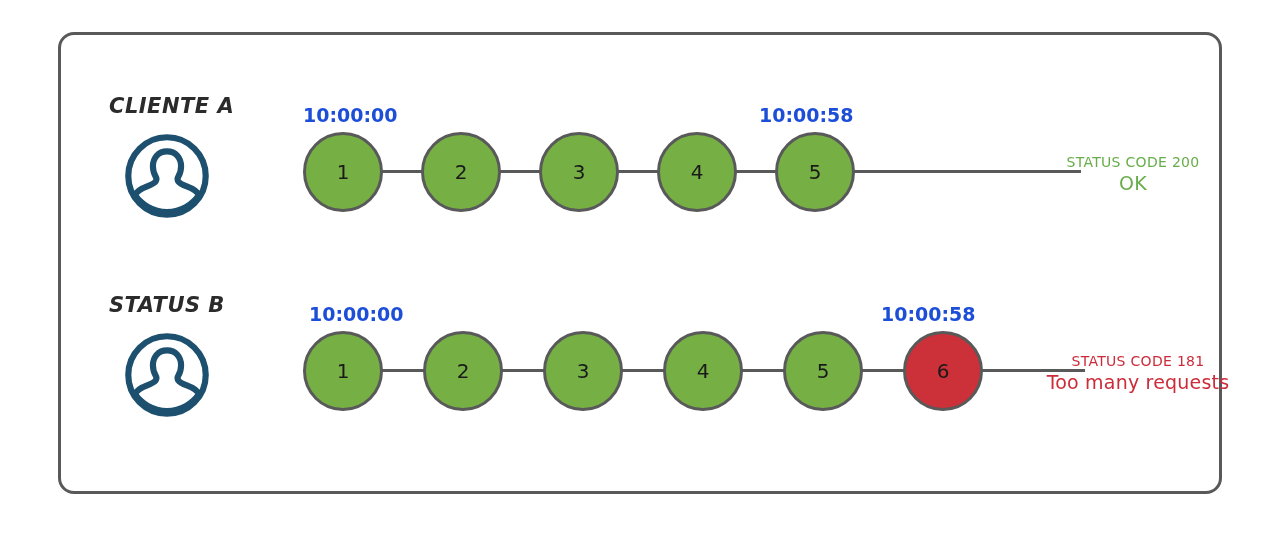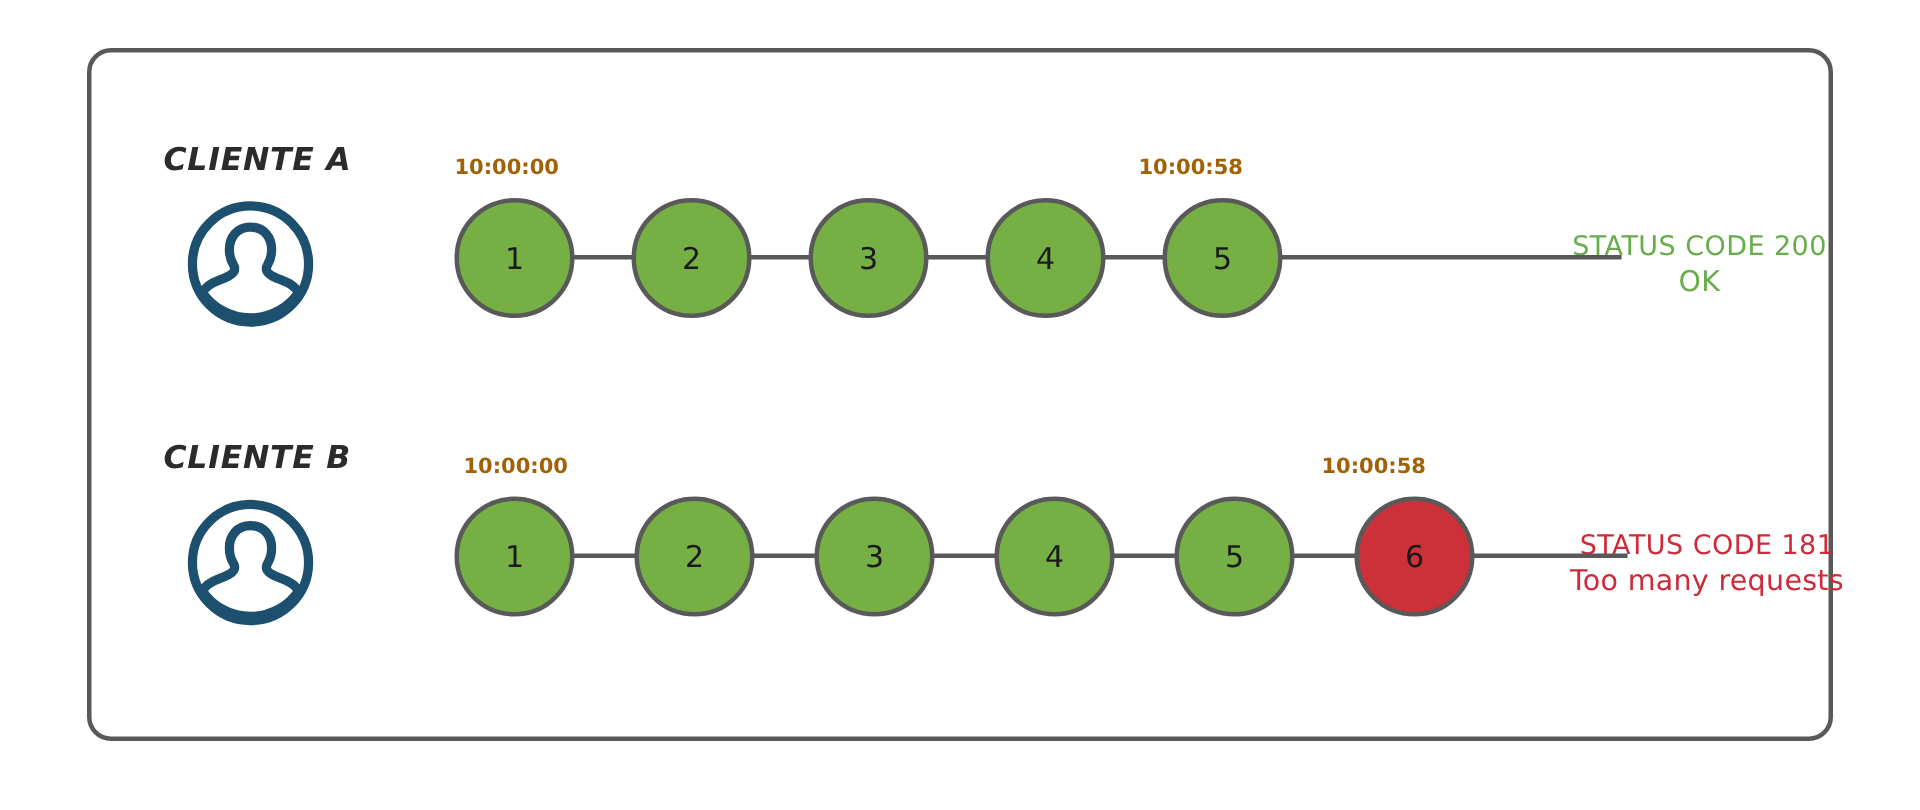--- a/index.html
+++ b/index.html
@@ -63,23 +63,23 @@
     width: 88px;
     height: 88px;
   }
   .avatar svg { display: block; width: 88px; height: 88px; }
 
   
   .timestamp {
     position: absolute;
     top: 18px;
     font-family: "DejaVu Sans", sans-serif;
-    font-size: 14px;
+    font-size: 19px;
     font-weight: 700;
-    color: #a16207;
+    color: #1d4ed8;
     white-space: nowrap;
   }
 
   
   .chain {
     position: absolute;
     top: 46px;
     height: 92px;
   }
   .chain-a { left: 242px; }
@@ -112,21 +112,21 @@
   }
 
   
   .status {
     position: absolute;
     font-family: "DejaVu Sans", sans-serif;
     text-align: center;
     line-height: 1.25;
     white-space: nowrap;
   }
-  .status .line1 { font-size: 18px; font-weight: 400; letter-spacing: 0.3px; }
+  .status .line1 { font-size: 14px; font-weight: 400; letter-spacing: 0.3px; }
   .status .line2 { font-size: 19px; font-weight: 400; letter-spacing: 0.2px; }
   .status.ok     { color: #67ad4a; }
   .status.err    { color: #cc2b39; }
 </style>
 </head>
 <body>
 
 <div id="stage">
   <div class="panel">
 
@@ -172,21 +172,21 @@
 
       <div class="status ok" style="left:962px; top:68px; width:220px;">
         <div class="line1">STATUS CODE 200</div>
         <div class="line2">OK</div>
       </div>
 
     </div>
 
     <div class="row row-b">
 
-      <div class="client-label">CLIENTE B</div>
+      <div class="client-label">STATUS B</div>
 
       <div class="avatar">
         <svg viewBox="0 0 100 100" xmlns="http://www.w3.org/2000/svg">
           <circle cx="50" cy="50" r="44" fill="none" stroke="#1d4f6e" stroke-width="7"></circle>
           <path d="M50 22
                    c-10 0 -16 7.5 -16 17
                    c0 5.5 1.5 9 3 11.5
                    c1.2 2 1.2 4 0.3 5.5
                    c-1.6 2.6 -5.2 4 -10.5 6
                    c-6.5 2.4 -11 5.2 -13.2 9.6

